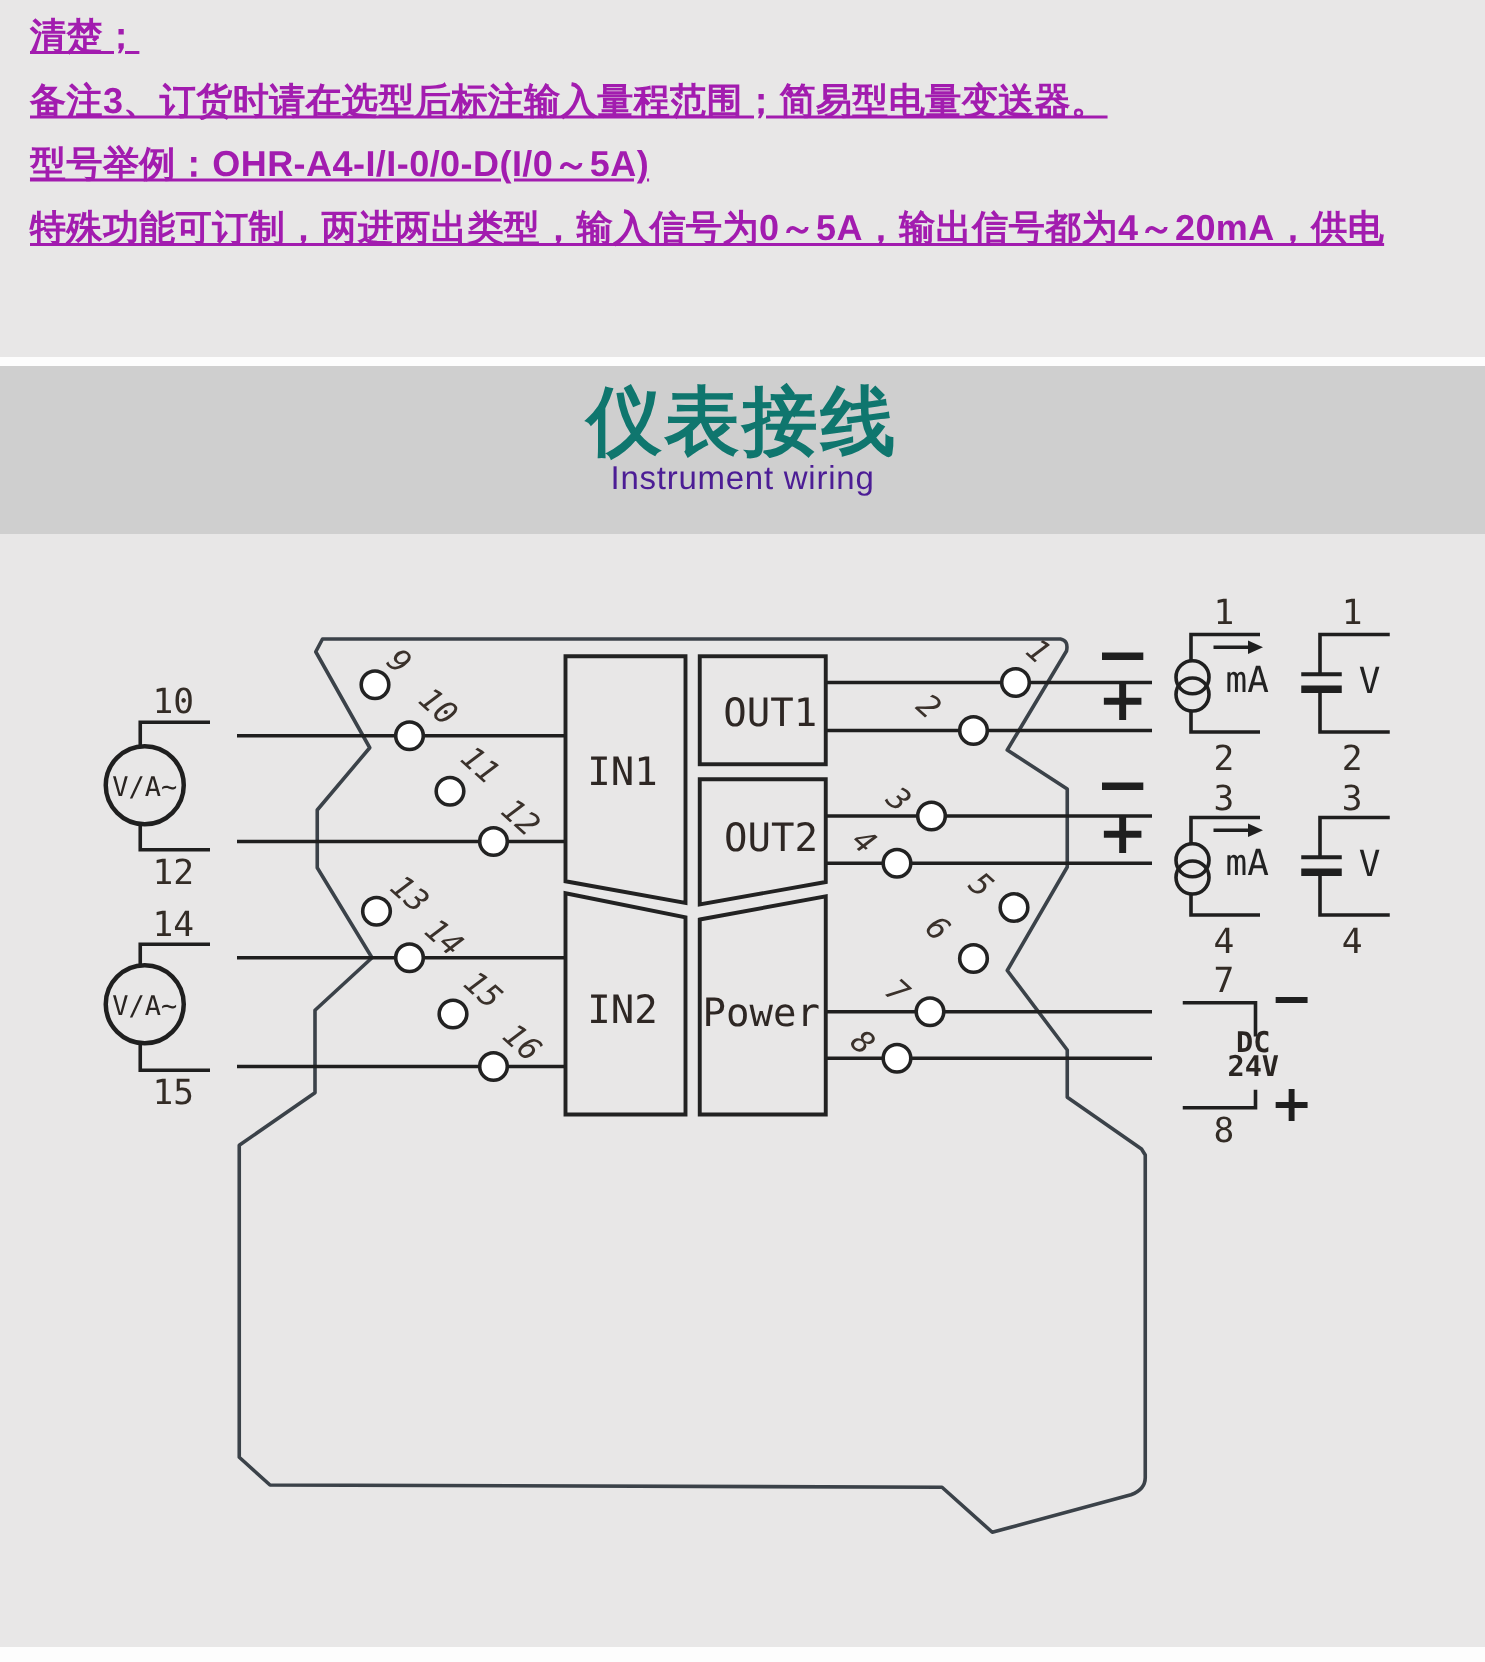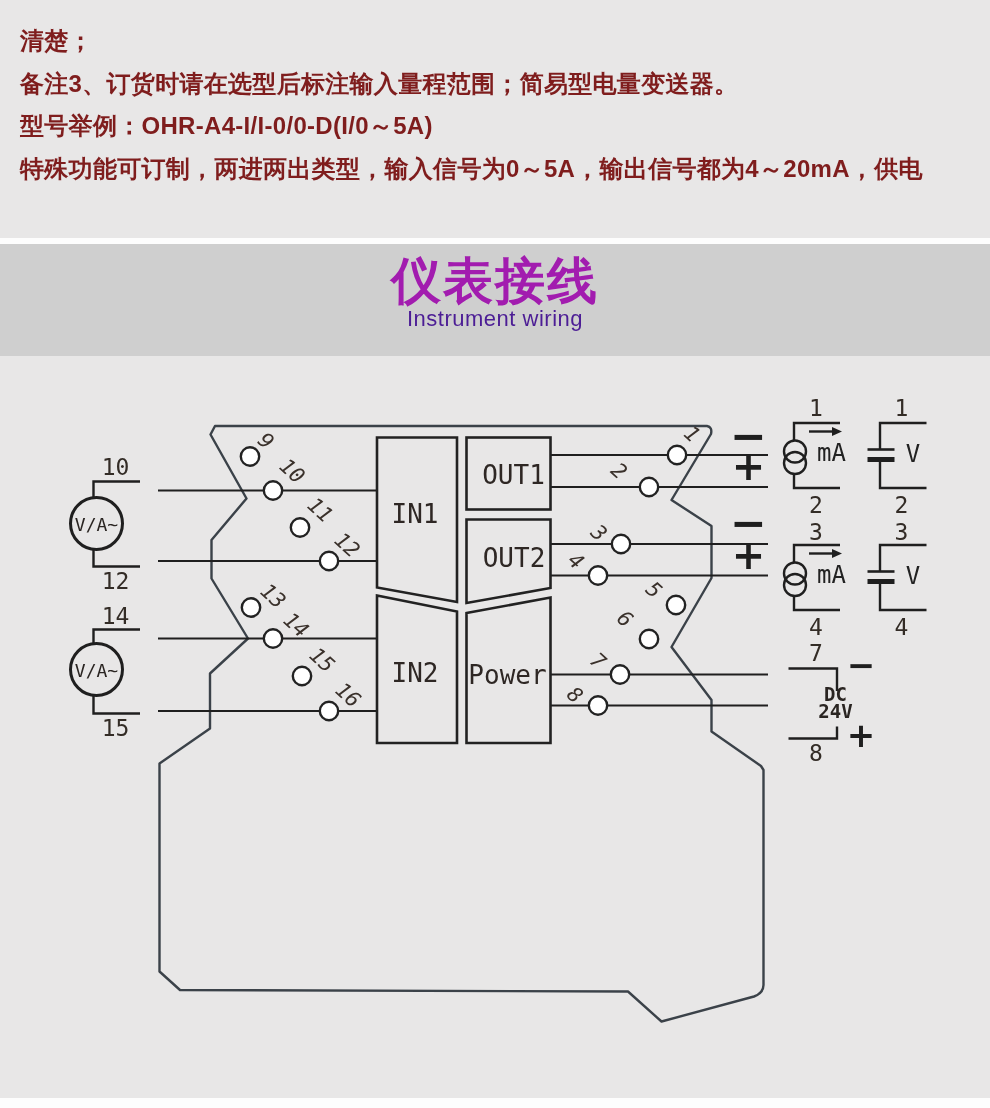--- a/index.html
+++ b/index.html
@@ -3,31 +3,32 @@
 <meta charset="utf-8">
 <style>
   html,body{margin:0;padding:0;}
   body{
     width:990px;height:1108px;position:relative;
     background:#e8e7e7;
     font-family:"Liberation Sans","DejaVu Sans",sans-serif;
     overflow:hidden;
   }
   .notes{
-    position:absolute;left:20px;top:20px;right:12px;
-    font-size:24px;font-weight:600;color:#7f1d1d;line-height:42.5px;
+    position:absolute;left:20px;top:4px;right:12px;
+    font-size:24px;font-weight:600;color:#a21caf;line-height:42.5px;
     letter-spacing:0.3px;
+    text-decoration:underline;
   }
   .white-gap{position:absolute;left:0;top:238px;width:990px;height:6px;background:#fdfdfd;}
   .banner{
     position:absolute;left:0;top:244px;width:990px;height:112px;
     background:#cfcfcf;text-align:center;
   }
   .banner-title{
-    padding-top:10px;font-size:50px;font-weight:bold;color:#a21caf;
+    padding-top:10px;font-size:50px;font-weight:bold;color:#0f766e;
     line-height:54px;letter-spacing:2px;
   }
   .banner-sub{
     font-size:22px;color:#4c1d95;line-height:22px;margin-top:0px;
     letter-spacing:0.5px;
   }
   .diagram{position:absolute;left:0;top:370px;}
   .white-bottom{position:absolute;left:0;top:1098px;width:990px;height:10px;background:#fdfdfd;}
   svg text{font-family:"DejaVu Sans Mono","Liberation Mono",monospace;fill:#2a2522;}
   .blocklabel{font-size:26px;fill:#2e2724;}

